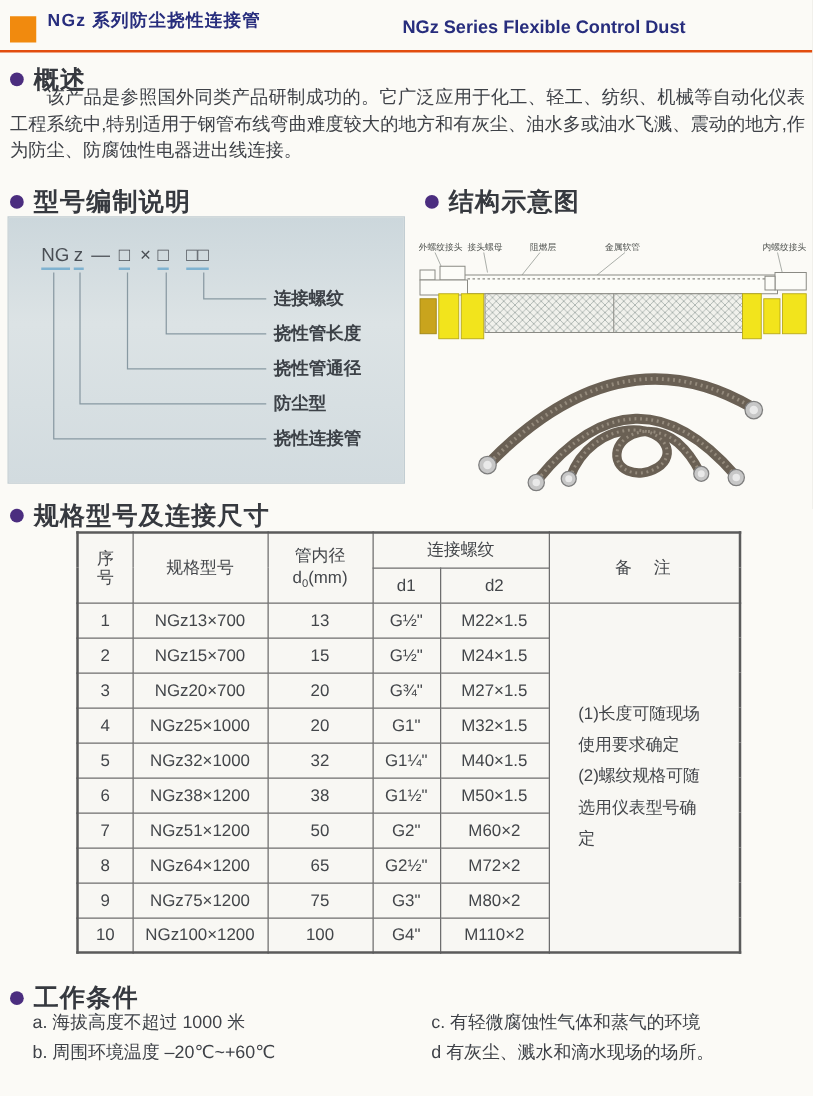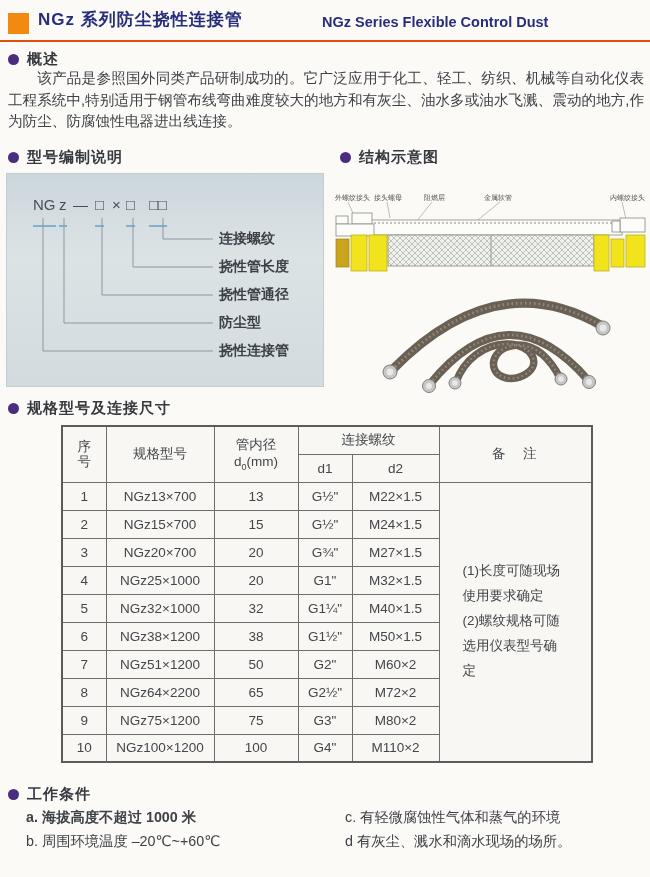--- a/index.html
+++ b/index.html
@@ -4,40 +4,40 @@
 <style>
   html,body{margin:0;padding:0;background:#e9e7e2;}
   .page{
     position:relative;width:650px;height:877px;margin:0 auto;
     background:#fbfaf6;overflow:hidden;
     font-family:"Liberation Sans","DejaVu Sans",sans-serif;
     color:#3e4147;
   }
   
   .hdr-square{position:absolute;left:8px;top:13px;width:21px;height:21px;background:#f18a0e;}
-  .hdr-title-zh{position:absolute;left:38px;top:8px;font-size:17px;font-weight:bold;color:#272d7d;letter-spacing:1px;white-space:nowrap;}
+  .hdr-title-zh{position:absolute;left:38px;top:8px;font-size:14px;font-weight:bold;color:#272d7d;letter-spacing:1px;white-space:nowrap;}
   .hdr-title-en{position:absolute;left:322px;top:14px;font-size:14.5px;font-weight:bold;color:#272d7d;white-space:nowrap;}
   .hdr-rule{position:absolute;left:0;top:40px;width:650px;height:2px;background:#e24d0e;}
   
   .sec{position:absolute;display:flex;align-items:center;gap:8px;}
   .bullet{width:11px;height:11px;border-radius:50%;background:#4b2d7f;flex:0 0 auto;}
-  .sec-label{font-size:15px;font-weight:bold;color:#36393f;letter-spacing:1px;white-space:nowrap;}
+  .sec-label{font-size:20px;font-weight:bold;color:#36393f;letter-spacing:1px;white-space:nowrap;}
   
   .overview-body{
     position:absolute;left:8px;top:68px;width:636px;
     font-size:14.6px;line-height:21.5px;text-align:justify;text-indent:2em;color:#3e4147;
   }
   
   .model-box{
     position:absolute;left:6px;top:173px;width:316px;height:212px;
     background:linear-gradient(180deg,#ccd7dc 0%,#dce3e5 40%,#d2dbdf 100%);
     border:1px solid #c2cdd2;
   }
   .model-part{position:absolute;top:22px;font-size:15px;color:#4a4f55;white-space:nowrap;}
-  .model-part.u{border-bottom:2px solid #7fb2d0;padding-bottom:12px;text-align:center;}
+  .model-part.u{border-bottom:2px solid #7fb2d0;padding-bottom:1px;text-align:center;}
   .model-lines{position:absolute;left:0;top:0;}
   .model-label{position:absolute;left:212px;font-size:14px;font-weight:bold;color:#3c4147;white-space:nowrap;}
   
   .struct-svg{position:absolute;left:334px;top:190px;}
   .photo-svg{position:absolute;left:344px;top:282px;}
   .callout{font-size:7px;fill:#4f524f;}
   
   table.spec{
     position:absolute;left:61px;top:425px;width:530px;
     border-collapse:collapse;table-layout:fixed;
@@ -259,21 +259,21 @@
         </tr>
       <tr class="drow">
           <td>7</td>
           <td>NGz51×1200</td>
           <td>50</td>
           <td>G2"</td>
           <td>M60×2</td>
         </tr>
       <tr class="drow">
           <td>8</td>
-          <td>NGz64×2200</td>
+          <td>NGz64×1200</td>
           <td>65</td>
           <td>G2½"</td>
           <td>M72×2</td>
         </tr>
       <tr class="drow">
           <td>9</td>
           <td>NGz75×1200</td>
           <td>75</td>
           <td>G3"</td>
           <td>M80×2</td>
@@ -285,18 +285,18 @@
           <td>G4"</td>
           <td>M110×2</td>
         </tr>
     </tbody>
   </table>
 
   <div class="sec" style="left:8px;top:785px;">
     <span class="bullet"></span>
     <span class="sec-label">工作条件</span>
   </div>
-  <div class="work-item" style="left:26px;top:808px;font-weight:bold;">a. 海拔高度不超过 1000 米</div>
+  <div class="work-item" style="left:26px;top:808px;">a. 海拔高度不超过 1000 米</div>
   <div class="work-item" style="left:26px;top:832px;">b. 周围环境温度 –20℃~+60℃</div>
   <div class="work-item" style="left:345px;top:832px;">d 有灰尘、溅水和滴水现场的场所。</div>
   <div class="work-item" style="left:345px;top:808px;">c. 有轻微腐蚀性气体和蒸气的环境</div>
 
 </div>
 
 </body></html>

